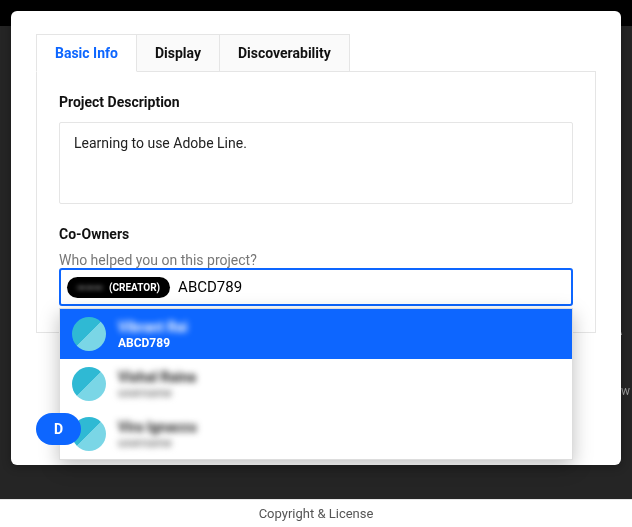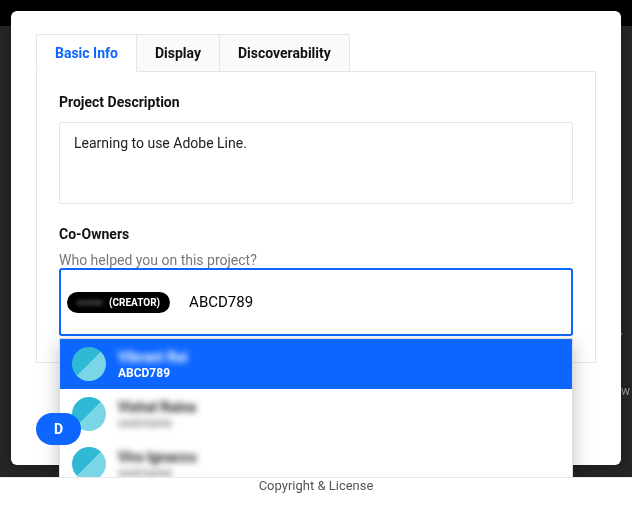--- a/index.html
+++ b/index.html
@@ -9,36 +9,36 @@
 .tabs{display:flex;border-bottom:none}
 .tab{padding:10px 18px;font-size:14px;font-weight:700;color:#000;background:#fff;border:1px solid #e5e5e5;border-bottom:none;cursor:pointer;position:relative;top:1px}
 .tab.active{color:#0d66ff;border-bottom:1px solid #fff;z-index:2}
 .tab:not(.active){background:#fafafa;color:#111}
 .tab+.tab{border-left:none}
 .panel{border:1px solid #e5e5e5;padding:22px 22px 26px;position:relative}
 .section{margin-bottom:22px}
 .label{font-size:14px;font-weight:700;color:#111;margin-bottom:12px}
 .sublabel{font-size:14px;color:#777;margin-top:4px;}
 .desc-box{border:1px solid #e5e5e5;border-radius:2px;padding:12px 14px;min-height:82px;font-size:14px;color:#222}
-.co-input{border:2px solid #0d66ff;border-radius:3px;padding:21px 6px;display:flex;align-items:center;gap:19px}
+.co-input{border:2px solid #0d66ff;border-radius:3px;padding:6px 6px;display:flex;align-items:center;gap:8px}
 .chip{background:#000;color:#fff;border-radius:12px;padding:4px 10px;font-size:11px;display:flex;align-items:center;gap:6px}
 .chip-name{filter:blur(2.5px);font-weight:700;letter-spacing:.3px}
 .chip-role{font-weight:700;font-size:10px}
 .co-text{border:none;outline:none;font-size:15px;flex:1;padding:2px 0}
 .dropdown{position:absolute;left:22px;right:22px;top:100%;margin-top:-24px;background:#fff;box-shadow:0 6px 18px rgba(0,0,0,.25);border:1px solid #ddd;max-height:160px;overflow-y:auto}
 .dd-item{display:flex;align-items:center;gap:12px;padding:8px 12px;cursor:pointer}
 .dd-item.selected{background:#0d66ff;color:#fff}
 .avatar{width:34px;height:34px;border-radius:50%;background:linear-gradient(135deg,#2fb9d4 0 50%,#7ad6e6 50% 100%);flex:none}
 .dd-text{display:flex;flex-direction:column;gap:1px}
 .dd-name{font-size:14px;font-weight:700;filter:blur(3px)}
 .dd-sub{font-size:12px;font-weight:700}
 .dd-item:not(.selected) .dd-sub{color:#888;filter:blur(3px)}
 .dd-item:not(.selected) .dd-name{color:#222}
 .primary-btn{position:absolute;left:25px;bottom:20px;background:#0d66ff;color:#fff;border:none;border-radius:18px;padding:8px 18px;font-size:14px;font-weight:700;cursor:pointer}
-.footer{position:absolute;bottom:0;left:0;right:0;height:50px;background:#fff;display:flex;justify-content:center;font-size:13px;color:#555;border-top:1px solid #e7e7e7}
+.footer{position:absolute;bottom:0;left:0;right:0;height:28px;background:#fff;display:flex;align-items:center;justify-content:center;font-size:13px;color:#555;border-top:1px solid #e7e7e7}
 .behind-right{position:absolute;right:0;top:324px;color:#999;font-size:12px;display:flex;flex-direction:column;gap:46px;padding-right:2px}
 
 .dropdown::-webkit-scrollbar{width:10px}
 .dropdown::-webkit-scrollbar-thumb{background:#c9c9c9;border-radius:3px}
 .dropdown::-webkit-scrollbar-track{background:#f2f2f2}
 </style>
 </head>
 <body>
 
 <div class="topbar"></div>

